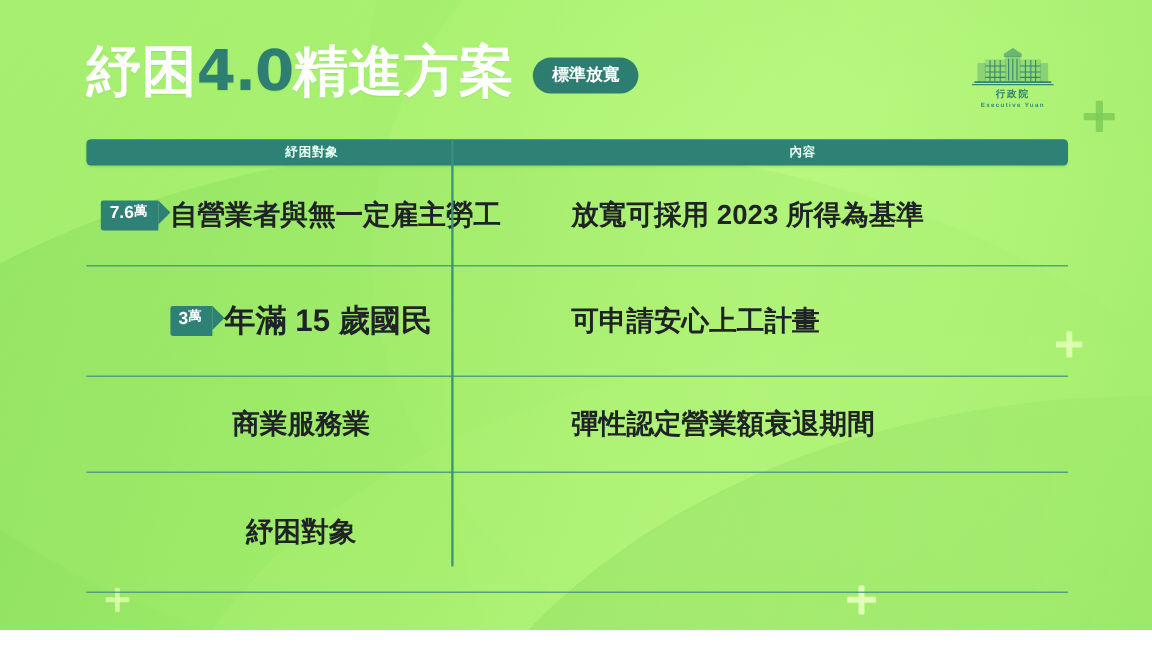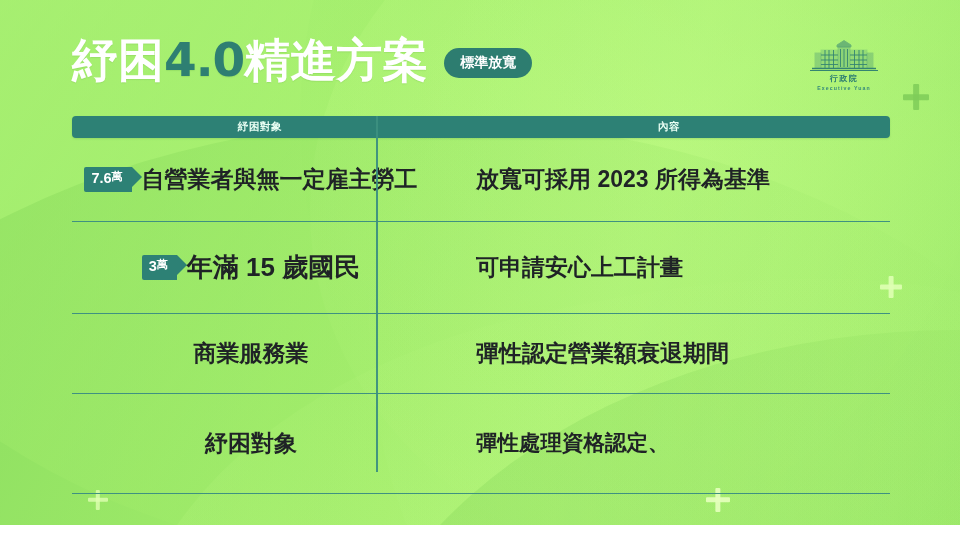--- a/index.html
+++ b/index.html
@@ -357,19 +357,18 @@
       <div class="cell-r">
         <div class="content-text">彈性認定營業額衰退期間</div>
       </div>
     </div>
 
     <div class="trow r4">
       <div class="cell-l">
         <span class="obj-text">紓困對象</span>
       </div>
       <div class="cell-r">
-        <div class="content-text multi">彈性處理資格認定、</div>
       </div>
     </div>
   </div>
 
   <div class="vdivider"></div>
 </div>
 
 </body></html>

